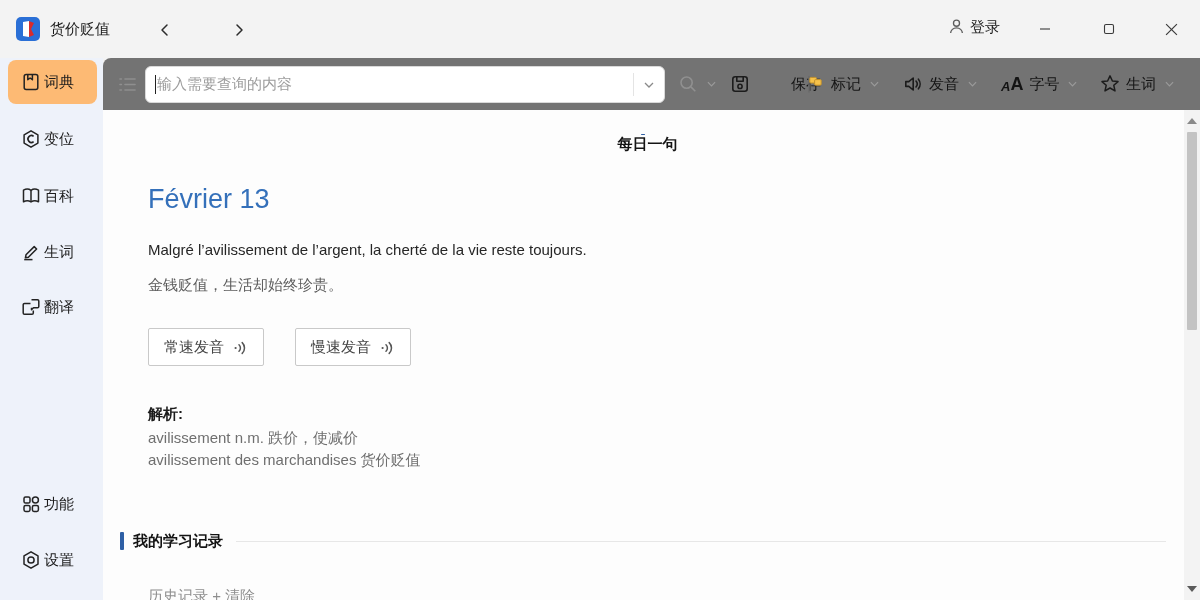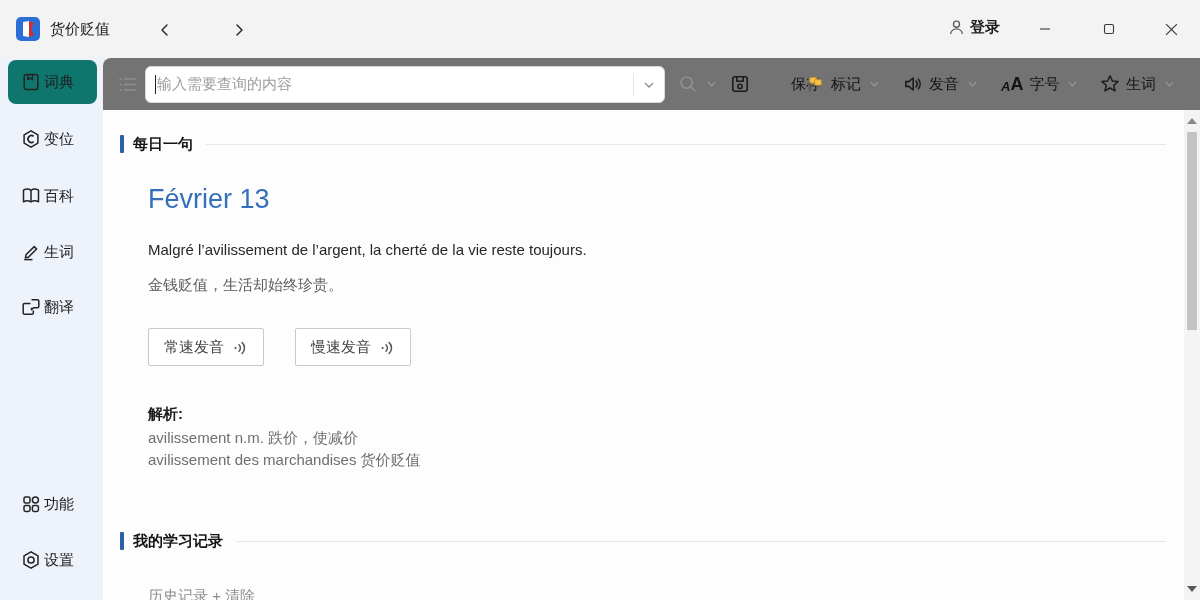--- a/index.html
+++ b/index.html
@@ -7,29 +7,29 @@
     font-family:"Liberation Sans","DejaVu Sans",sans-serif; }
   body { background:#f3f3f3; position:relative; color:#1a1a1a; }
   svg { display:block; }
 
   
   .titlebar { position:absolute; left:0; top:0; width:1200px; height:58px; background:#f3f3f3; }
   .app-icon { position:absolute; left:16px; top:17px; width:24px; height:24px; }
   .app-title { position:absolute; left:50px; top:20px; font-size:15px; color:#1b1b1b; }
   .nav-back  { position:absolute; left:158px; top:23px; width:14px; height:14px; cursor:default; }
   .nav-fwd   { position:absolute; left:232px; top:23px; width:14px; height:14px; }
-  .login { position:absolute; left:948px; top:18px; display:flex; align-items:center; gap:5px; font-size:15px; color:#1b1b1b;font-weight:bold; }
+  .login { position:absolute; left:948px; top:18px; display:flex; align-items:flex-start; gap:5px; font-size:15px; color:#1b1b1b; }
   .win-btn { position:absolute; top:0; width:46px; height:58px; display:flex; align-items:center; justify-content:center; }
   .win-min { left:1022px; } .win-max { left:1086px; } .win-close { left:1148px; }
 
   
   .sidebar { position:absolute; left:0; top:58px; width:103px; height:542px; background:#eef2fa; }
   .side-item { position:absolute; left:8px; width:89px; height:44px; border-radius:8px;
     display:flex; align-items:center; padding-left:13px; gap:3px; font-size:15px; color:#1c1c1c; cursor:default; }
-  .side-item.active { background:#0f766e; }
+  .side-item.active { background:#fdba74; }
   .side-item .si { width:20px; height:20px; flex:0 0 20px; }
 
   
   .main { position:absolute; left:103px; top:58px; width:1097px; height:542px;
     background:#737373; border-top-left-radius:8px; }
 
   
   .toolbar { position:absolute; left:0; top:0; width:1097px; height:52px; }
   .list-icon { position:absolute; left:14px; top:16px; }
   .search-box { position:absolute; left:42px; top:8px; width:520px; height:37px; background:#ffffff;
@@ -46,21 +46,21 @@
   .font-glyph { display:flex; align-items:flex-end; line-height:1; font-weight:600; }
   .font-glyph .fa1 { font-size:13px; font-style:italic; }
   .font-glyph .fa2 { font-size:18px; }
 
   
   .content { position:absolute; left:0; top:52px; width:1081px; height:490px; background:#fdfdfd; overflow:hidden; }
   .sec-head { position:absolute; left:17px; right:18px; height:20px; display:flex; align-items:center; }
   .sec-bar { width:4px; height:18px; background:#2e5fa5; border-radius:1px; }
   .sec-title { font-size:15px; font-weight:bold; color:#141414; margin-left:9px; }
   .sec-line { flex:1; height:1px; background:#e7e7e7; margin-left:13px; }
-  .sh1 { top:24px; } .sh2 { top:421px; }
+  .sh1 { top:24px;flex-direction:column; } .sh2 { top:421px; }
 
   .daily-date { position:absolute; left:45px; top:74px; font-size:27px; color:#3470ba; }
   .fr-sent { position:absolute; left:45px; top:131px; font-size:15px; color:#262626; }
   .zh-sent { position:absolute; left:45px; top:166px; font-size:15px; color:#5c5c5c; }
 
   .speak-btn { position:absolute; top:218px; height:38px; background:#fff; border:1px solid #c9c9c9;
     border-radius:2px; display:inline-flex; align-items:center; gap:9px; padding:0 15px;
     font-size:15px; color:#454545; cursor:default; }
   .sb1 { left:45px; } .sb2 { left:192px; }
 

